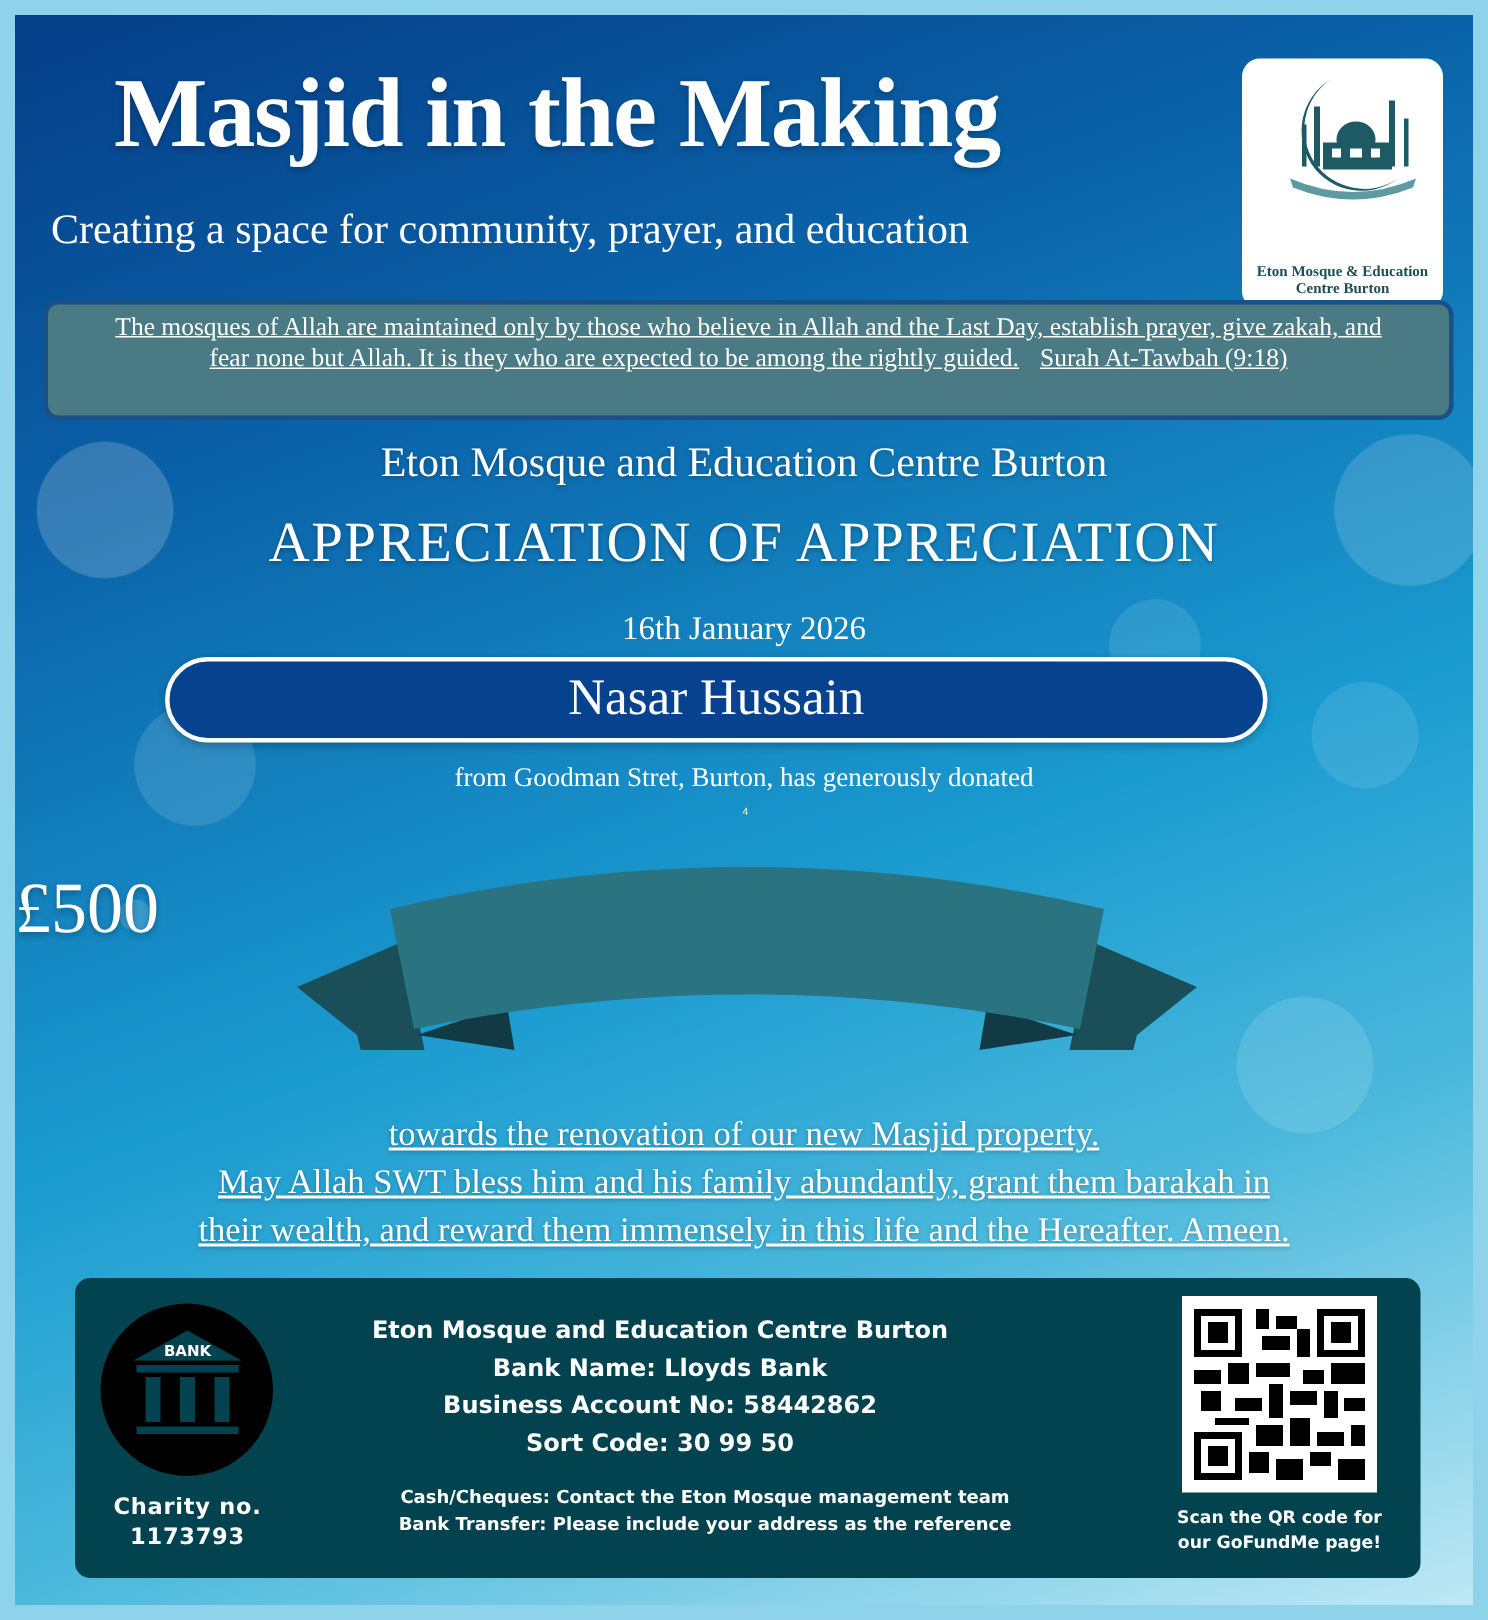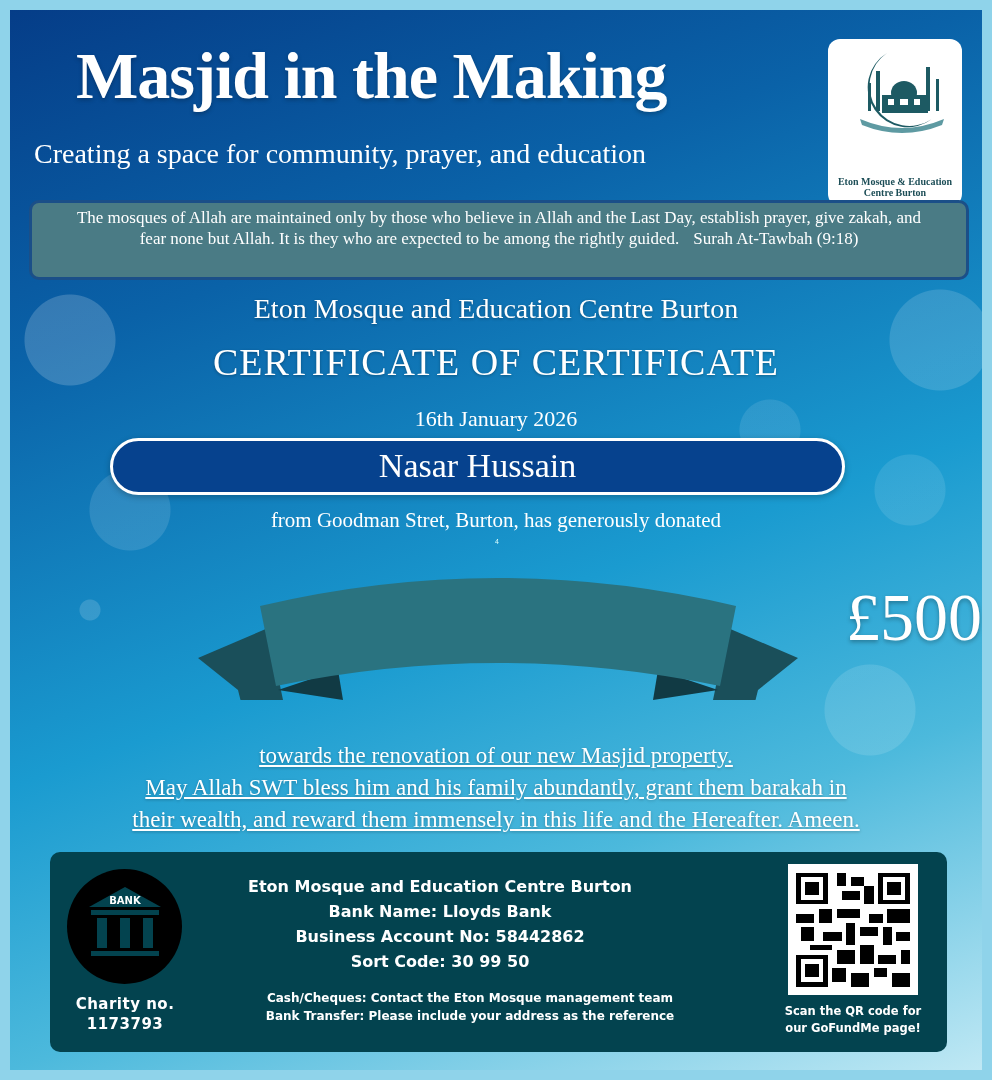--- a/index.html
+++ b/index.html
@@ -43,20 +43,21 @@
   .logo svg { position: absolute; top: 8px; left: 14px; }
   .logo-text {
     font-size: 10px; color: #1d4e57; text-align: center; line-height: 11px; font-weight: bold;
     position: relative;
   }
   .quote-box {
     position: absolute; left: 19px; top: 190px; width: 940px; height: 80px;
     background: #4a7b85; border: 3px solid #1b4f88; border-radius: 10px;
     color: #fff; text-align: center; font-size: 17px; line-height: 21px;
     padding: 4px 40px 0;
+    text-decoration: underline;
   }
   .quote-box .ref { margin-left: 14px; }
   .org {
     position: absolute; left: 0; width: 972px; top: 283px; text-align: center;
     color: #fff; font-size: 28px;
     text-shadow: 0 1px 3px rgba(0,0,0,0.3);
   }
   .cert {
     position: absolute; left: 0; width: 972px; top: 330px; text-align: center;
     color: #fff; font-size: 38px; letter-spacing: 1px;
@@ -67,30 +68,30 @@
     color: #fff; font-size: 22px;
   }
   .name-pill {
     position: absolute; left: 100px; top: 428px; width: 735px; height: 57px;
     background: #06428e; border: 3px solid #fff; border-radius: 30px;
     color: #fff; font-size: 34px; text-align: center; line-height: 50px;
     box-shadow: 0 2px 6px rgba(0,0,0,0.25);
   }
   .from {
     position: absolute; left: 0; width: 972px; top: 498px; text-align: center;
-    color: #fff; font-size: 21px;
+    color: #fff; font-size: 18px;
   }
   .tiny-mark {
     position: absolute; left: 485px; top: 528px; font-size: 7px; color: #dff;
     font-family: "Liberation Sans", sans-serif;
   }
   .ribbon { position: absolute; left: 188px; top: 560px; }
   .amount {
-    position: absolute; left: 0; width: 972px; top: 568px; text-align: right;
-    color: #fff; font-size: 68px;
+    position: absolute; left: 0; width: 972px; top: 568px; text-align: left;
+    color: #fff; font-size: 48px;
     text-shadow: 0 2px 4px rgba(0,0,0,0.3);
   }
   .body-text {
     position: absolute; left: 0; width: 972px; top: 730px; text-align: center;
     color: #fff; font-size: 23px; line-height: 32px;
     text-shadow: 0 1px 3px rgba(0,0,0,0.25);
     text-decoration: underline;
   }
   .bank-panel {
     position: absolute; left: 40px; top: 842px; width: 897px; height: 200px;
@@ -149,21 +150,21 @@
       <div>Eton Mosque &amp; Education</div>
       <div>Centre Burton</div>
     </div>
   </div>
 
   <div class="quote-box">
     <span>The mosques of Allah are maintained only by those who believe in Allah and the Last Day, establish prayer, give zakah, and fear none but Allah. It is they who are expected to be among the rightly guided.</span><span class="ref">Surah At-Tawbah (9:18)</span>
   </div>
 
   <div class="org">Eton Mosque and Education Centre Burton</div>
-  <div class="cert">CERTIFICATE OF CERTIFICATE</div>
+  <div class="cert">APPRECIATION OF APPRECIATION</div>
   <div class="date">16th January 2026</div>
   <div class="name-pill">Nasar Hussain</div>
   <div class="from">from Goodman Stret, Burton, has generously donated</div>
   <div class="tiny-mark">4</div>
 
   <svg class="ribbon" width="600" height="130" viewBox="0 0 600 130">
     <polygon points="0,88 70,58 85,130 45,140 40,120" fill="#1a4f5a"></polygon>
     <polygon points="600,88 530,58 515,130 555,140 560,120" fill="#1a4f5a"></polygon>
     <polygon points="80,120 140,100 145,130" fill="#113a44"></polygon>
     <polygon points="520,120 460,100 455,130" fill="#113a44"></polygon>

